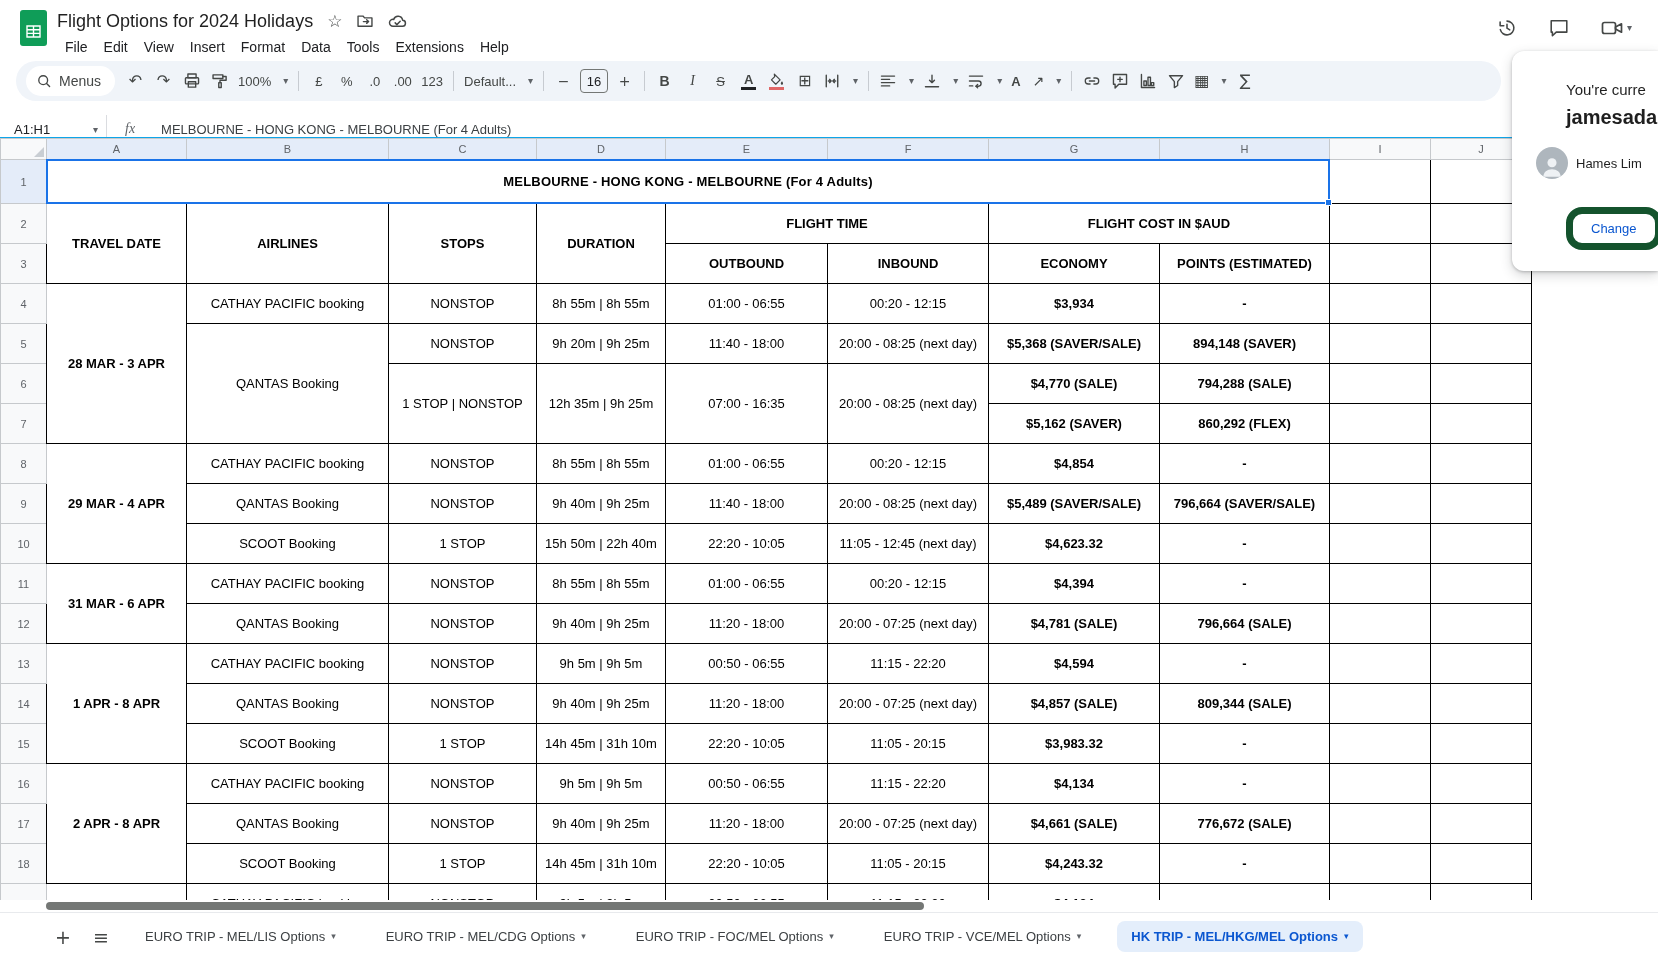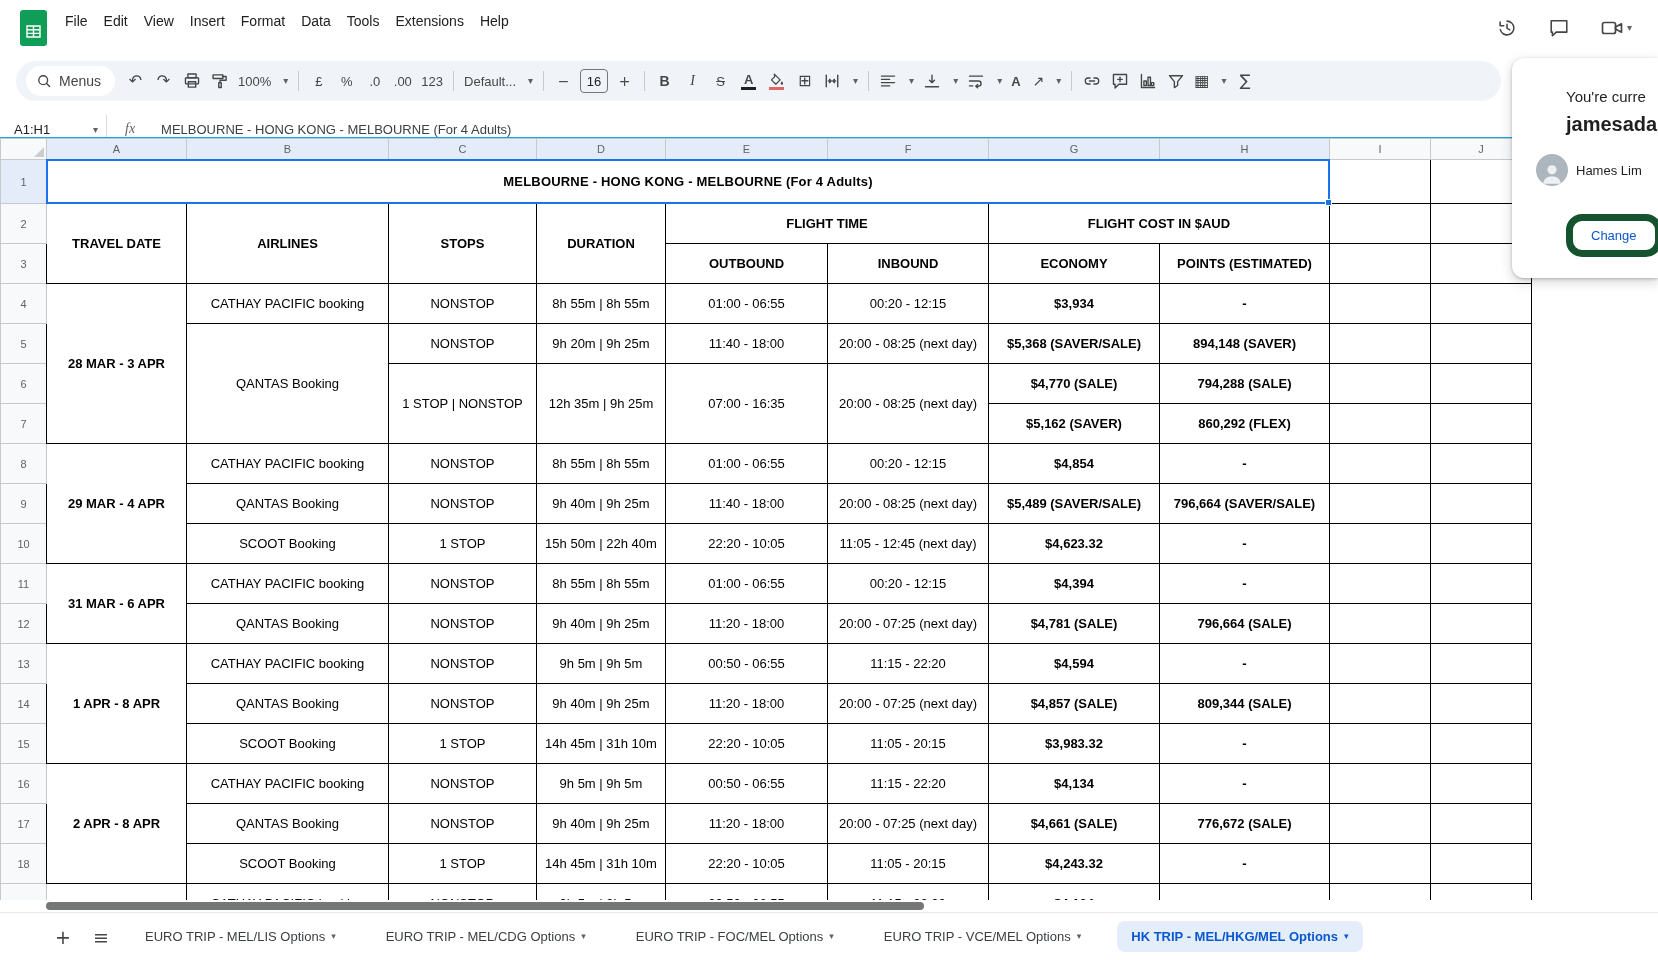--- a/index.html
+++ b/index.html
@@ -79,39 +79,53 @@
   .hscroll{height:12px;position:relative;margin:0 16px 0 46px;}
   .hscroll .thumb{position:absolute;left:0;top:2px;height:8px;width:55%;background:#747775;border-radius:4px;}
   .tabbar{height:48px;border-top:1px solid #e8eaed;display:flex;align-items:center;padding-left:46px;gap:4px;background:#fff;}
   .tbicon{width:34px;height:34px;border:none;background:transparent;border-radius:50%;font-size:19px;color:#444746;display:flex;align-items:center;justify-content:center;font-family:"DejaVu Sans",sans-serif;}
   .tab{display:flex;align-items:center;gap:6px;padding:8px 14px;margin:0 9px;font-size:13px;font-weight:500;color:#3c4043;border-radius:8px;cursor:default;}
   .tab .caret{font-size:9px;}
   .tab.active{color:#0b57d0;font-weight:700;background:#e4eefb;}
   .tab.active .caret{color:#0b57d0;}
 
   
-  .account-panel{position:absolute;top:58px;right:0;width:146px;height:220px;background:#fff;border-radius:12px 0 0 12px;box-shadow:0 1px 3px rgba(60,64,67,.3),0 4px 12px rgba(60,64,67,.22);z-index:50;padding:30px 0 0 54px;overflow:hidden;}
+  .account-panel{position:absolute;top:51px;right:0;width:146px;height:220px;background:#fff;border-radius:12px 0 0 12px;box-shadow:0 1px 3px rgba(60,64,67,.3),0 4px 12px rgba(60,64,67,.22);z-index:50;padding:30px 0 0 54px;overflow:hidden;}
   .ap-line1{font-size:15px;color:#1f1f1f;white-space:nowrap;}
   .ap-line2{font-size:20px;font-weight:700;color:#1f1f1f;white-space:nowrap;margin-top:8px;}
   .ap-user{display:flex;align-items:center;gap:8px;margin:18px 0 0 -30px;}
   .avatar{width:32px;height:32px;border-radius:50%;background:#aeb6bd;display:flex;align-items:flex-end;justify-content:center;overflow:hidden;flex:none;}
   .ap-name{font-size:13px;color:#1f1f1f;white-space:nowrap;}
   .change-btn{margin-top:28px;display:inline-block;border:7px solid #14532d;border-radius:16px;padding:7px 18px;font-size:13px;font-weight:500;color:#0b57d0;background:#fff;white-space:nowrap;}
 </style>
 </head>
 <body>
 
 <header class="topbar">
   <div class="logo">
     <svg width="27" height="36" viewBox="0 0 27 36">
       <rect x="0" y="0" width="27" height="36" rx="3" fill="#0f9d58"></rect>
       <path d="M7 16h13v11H7z M13.5 16v11 M7 19.7h13 M7 23.4h13" stroke="#fff" stroke-width="1.4" fill="none"></path>
     </svg>
   </div>
   <div>
+    <div class="title-row">
+      <span class="doc-title">Flight Options for 2024 Holidays</span>
+      <span class="doc-icons">
+        <span class="star-glyph">☆</span>
+        <svg class="svgi" width="18" height="18" viewBox="0 0 22 22">
+            <path d="M2.5 5h6l2 2.2h9v10.3h-17z"></path>
+            <path d="M9 11.7h6.2 M13 9.5l2.4 2.2-2.4 2.2"></path>
+          </svg>
+        <svg class="svgi" width="19" height="19" viewBox="0 0 22 22">
+            <path d="M6 16.5a4 4 0 1 1 .6-7.9A5.3 5.3 0 0 1 16.9 9.5a3.5 3.5 0 0 1-.4 7H6z"></path>
+            <path d="M8.3 12.6l2 2 3.8-3.8"></path>
+          </svg>
+      </span>
+    </div>
     <nav class="menubar">
       <span>File</span>
       <span>Edit</span>
       <span>View</span>
       <span>Insert</span>
       <span>Format</span>
       <span>Data</span>
       <span>Tools</span>
       <span>Extensions</span>
       <span>Help</span>

